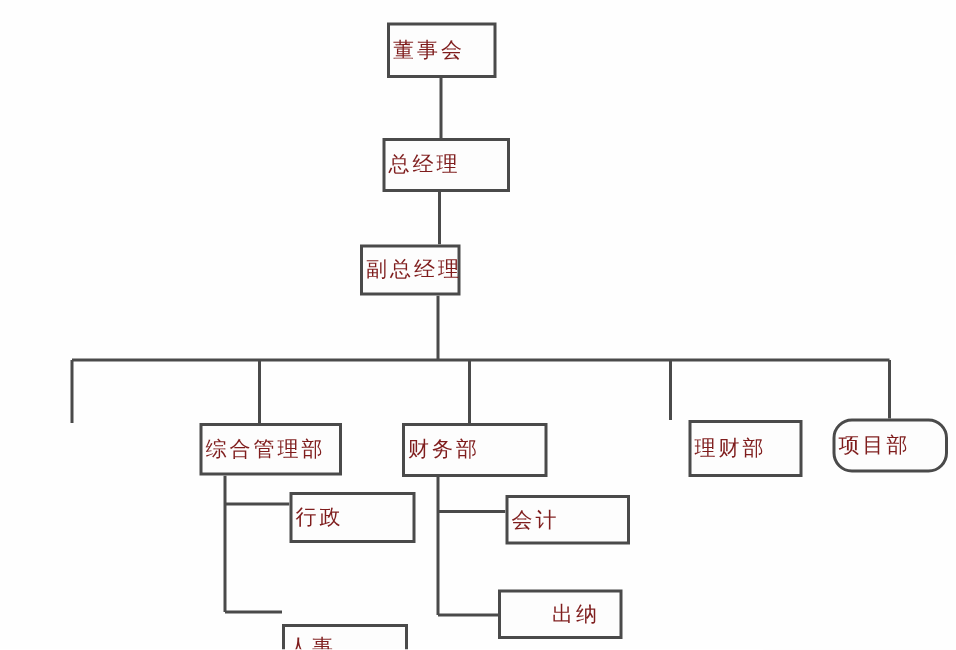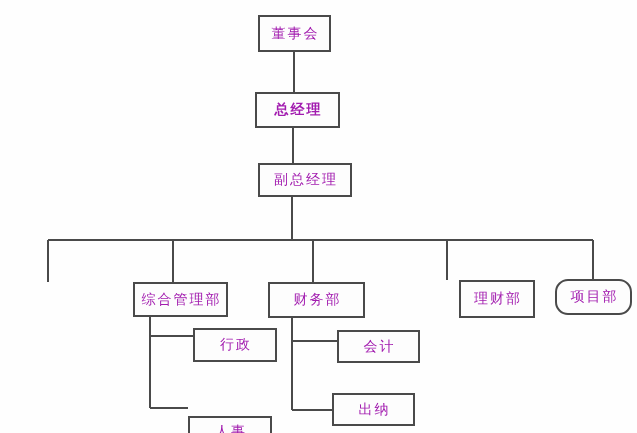--- a/index.html
+++ b/index.html
@@ -22,41 +22,40 @@
     width: 637px;
     height: 433px;
   }
   .org-node {
     position: absolute;
     box-sizing: border-box;
     background: #fdfdfd;
     border: 2px solid #4a4a4a;
     display: flex;
     align-items: center;
-    justify-content: center;
     font-size: 14px;
     letter-spacing: 2px;
-    color: #a21caf;
+    color: #7f1d1d;
     white-space: nowrap;
   }
   .org-node span { text-indent: 2px; }
 
   
   #node-board                  { left: 258px; top: 15px;  width: 73px; height: 37px; }
-  #node-general-manager        { left: 255px; top: 92px;  width: 85px; height: 36px; font-weight: bold; }
-  #node-deputy-general-manager { left: 258px; top: 163px; width: 94px; height: 34px; }
+  #node-general-manager        { left: 255px; top: 92px;  width: 85px; height: 36px; }
+  #node-deputy-general-manager { left: 240px; top: 163px; width: 67px; height: 34px; }
   #node-risk-control           { left: 10px;  top: 282px; width: 79px; height: 33px; }
   #node-general-management     { left: 133px; top: 282px; width: 95px; height: 35px; }
   #node-finance                { left: 268px; top: 282px; width: 97px; height: 36px; }
   #node-wealth-management      { left: 415px; top: 280px; width: 76px; height: 38px; margin-left: 44px; }
   #node-project                { left: 555px; top: 279px; width: 77px; height: 36px; border-radius: 13px; }
   #node-administration         { left: 193px; top: 328px; width: 84px; height: 34px; }
   #node-human-resources        { left: 188px; top: 392px; width: 84px; height: 31px; margin-top: 24px; }
   #node-accounting             { left: 337px; top: 330px; width: 83px; height: 33px; }
-  #node-cashier                { left: 332px; top: 393px; width: 83px; height: 33px; }
+  #node-cashier                { left: 332px; top: 393px; width: 83px; height: 33px; padding-left: 32px; }
 </style>
 </head>
 <body>
 
 <div id="canvas">
 
   <svg id="connectors" viewBox="0 0 637 433" xmlns="http://www.w3.org/2000/svg">
     <g stroke="#4a4a4a" stroke-width="2" fill="none">
 
       <path d="M294 52 V92"></path>

